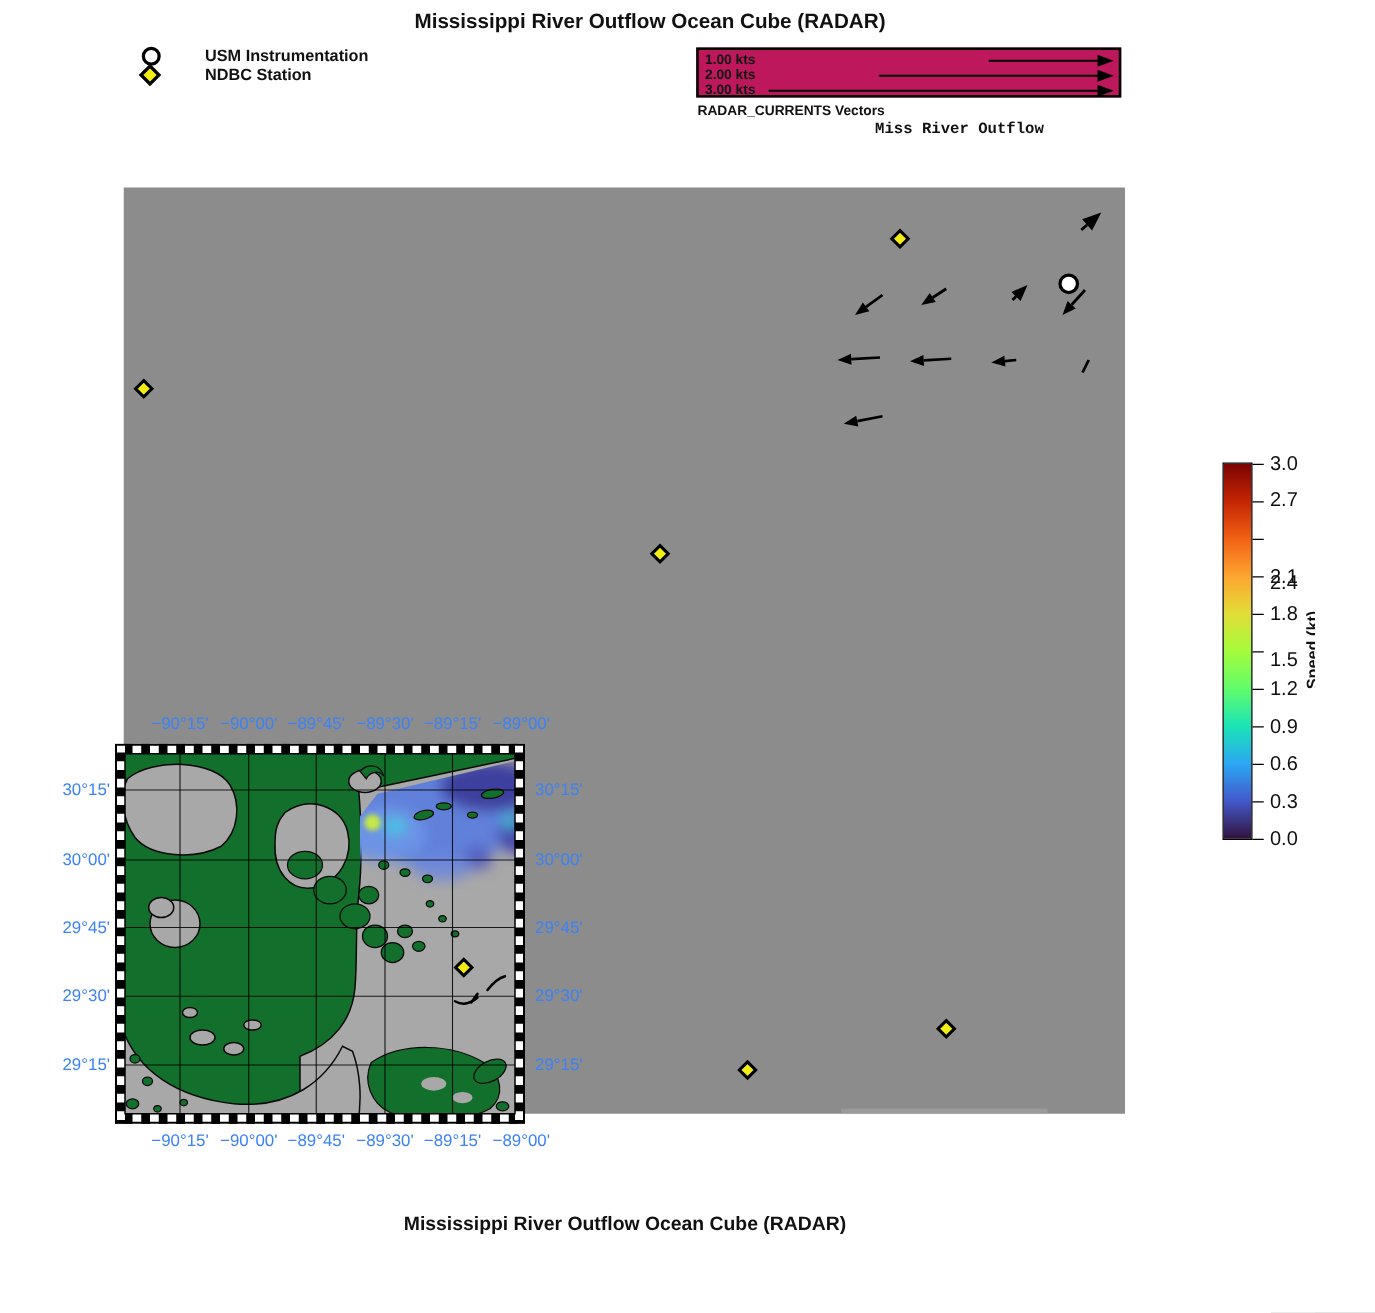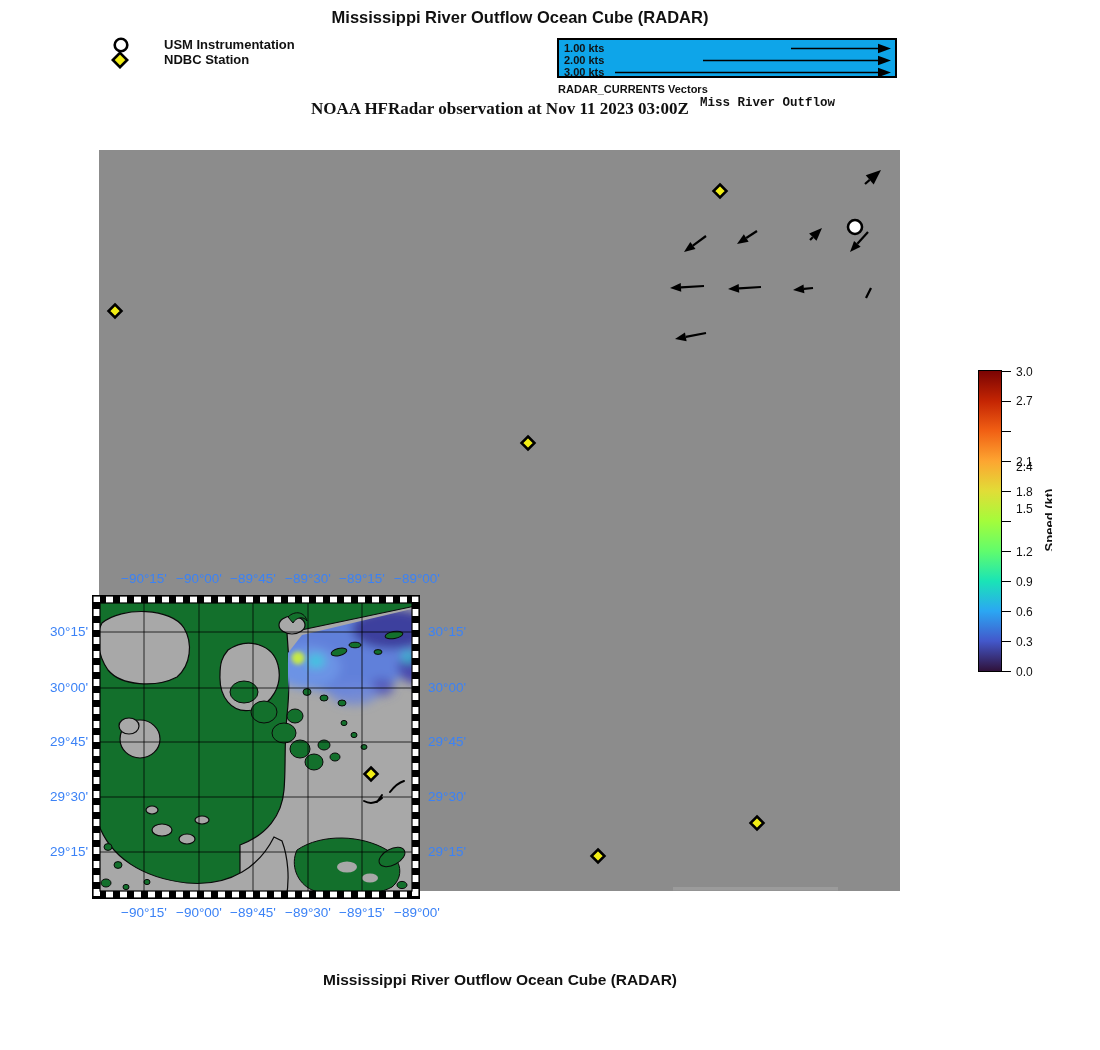--- a/index.html
+++ b/index.html
@@ -12,51 +12,50 @@
              font-size:15.5px;font-weight:bold;white-space:nowrap;}
   .subtitle{position:absolute;left:0;top:99px;width:1000px;text-align:center;
             font-family:"Liberation Serif",serif;font-size:17px;font-weight:bold;white-space:nowrap;}
   .model-label{position:absolute;left:700px;top:96px;width:198px;
             font-family:Liberation Mono, monospace;font-size:12.5px;font-weight:bold;}
 
   .legend-label{position:absolute;left:131px;font-size:13px;font-weight:bold;line-height:14px;white-space:nowrap;margin-left:33px;}
   .legend-icon{position:absolute;}
 
   .vector-box{position:absolute;left:557px;top:38px;width:340px;height:40px;
-              border:2px solid #000;background:#0ea5e9;box-sizing:border-box;}
+              border:2px solid #000;background:#be185d;box-sizing:border-box;}
   .vs-label{position:absolute;left:5px;font-size:11px;font-weight:bold;line-height:12px;white-space:nowrap;}
   .vector-caption{position:absolute;left:558px;top:83px;font-size:11px;font-weight:bold;}
 
   .main-plot{position:absolute;left:99px;top:150px;width:801px;height:741px;background:#8c8c8c;}
 
   .inset{position:absolute;left:92px;top:595px;width:328px;height:304px;}
 
   .axis-label{position:absolute;font-size:13.5px;color:#3b82f6;white-space:nowrap;line-height:18px;}
   .axis-label.ctr{width:60px;text-align:center;}
   .axis-label.rgt{width:52px;text-align:right;}
   .axis-label.lft{width:52px;text-align:left;}
 
   .colorbar{position:absolute;left:978px;top:370px;width:22px;height:300px;}
   .cb-grad{position:absolute;left:0;top:0;width:22px;height:300px;border:1.5px solid #000;
            background:linear-gradient(to bottom,
              #7a0403 0%, #c42503 10%, #f16014 20%, #fda531 30%, #e1dd37 40%,
              #a4fc3b 50%, #61fc6c 60%, #1ae4b6 70%, #2ba7f3 80%, #4358cb 90%, #30123b 100%);}
   .cb-tick{position:absolute;width:9px;height:1.6px;background:#000;left:24px;}
-  .cb-tick-label{position:absolute;left:38px;height:18px;line-height:18px;font-size:12px;}
+  .cb-tick-label{position:absolute;left:38px;height:18px;line-height:18px;font-size:16px;}
   .cb-axis-label{position:absolute;left:1040px;top:600px;width:160px;height:20px;line-height:20px;
                  text-align:center;font-size:13px;font-weight:bold;
                  transform:rotate(-90deg);transform-origin:0 0;}
 </style>
 </head>
 <body>
 
 <div class="figure">
 
   <div class="title-top">Mississippi River Outflow Ocean Cube (RADAR)</div>
-  <div class="subtitle">NOAA HFRadar observation at Nov 11 2023 03:00Z</div>
   <div class="model-label">Miss River Outflow</div>
   <div class="title-bottom">Mississippi River Outflow Ocean Cube (RADAR)</div>
 
   <svg class="legend-icon" style="left:112px;top:36px" width="18" height="18">
     <circle cx="9" cy="9" r="6.3" fill="#fff" stroke="#000" stroke-width="2.6"></circle>
   </svg>
   <div class="legend-label" style="top:38px">USM Instrumentation</div>
   <svg class="legend-icon" style="left:111px;top:51px" width="18" height="18">
     <path d="M9,1.8 L16.2,9 L9,16.2 L1.8,9 Z" fill="#f2ee15" stroke="#000" stroke-width="2.6"></path>
   </svg>
@@ -253,21 +252,21 @@
         <div class="cb-tick-label" style="top: -7.5px;">3.0</div>
         <div class="cb-tick" style="top: 30.7px;"></div>
         <div class="cb-tick-label" style="top: 22px;">2.7</div>
         <div class="cb-tick" style="top: 60.7px;"></div>
         <div class="cb-tick-label" style="top: 52.5px; margin-top: 35px;">2.4</div>
         <div class="cb-tick" style="top: 90.7px;"></div>
         <div class="cb-tick-label" style="top: 82.5px;">2.1</div>
         <div class="cb-tick" style="top: 120.7px;"></div>
         <div class="cb-tick-label" style="top: 112.5px;">1.8</div>
         <div class="cb-tick" style="top: 150.7px;"></div>
-        <div class="cb-tick-label" style="top: 130px;">1.5</div>
+        <div class="cb-tick-label" style="top: 150px;">1.5</div>
         <div class="cb-tick" style="top: 180.7px;"></div>
         <div class="cb-tick-label" style="top: 172.5px;">1.2</div>
         <div class="cb-tick" style="top: 210.7px;"></div>
         <div class="cb-tick-label" style="top: 202.5px;">0.9</div>
         <div class="cb-tick" style="top: 240.7px;"></div>
         <div class="cb-tick-label" style="top: 232.5px;">0.6</div>
         <div class="cb-tick" style="top: 270.7px;"></div>
         <div class="cb-tick-label" style="top: 262.5px;">0.3</div>
         <div class="cb-tick" style="top: 300.7px;"></div>
         <div class="cb-tick-label" style="top: 292.5px;">0.0</div>

